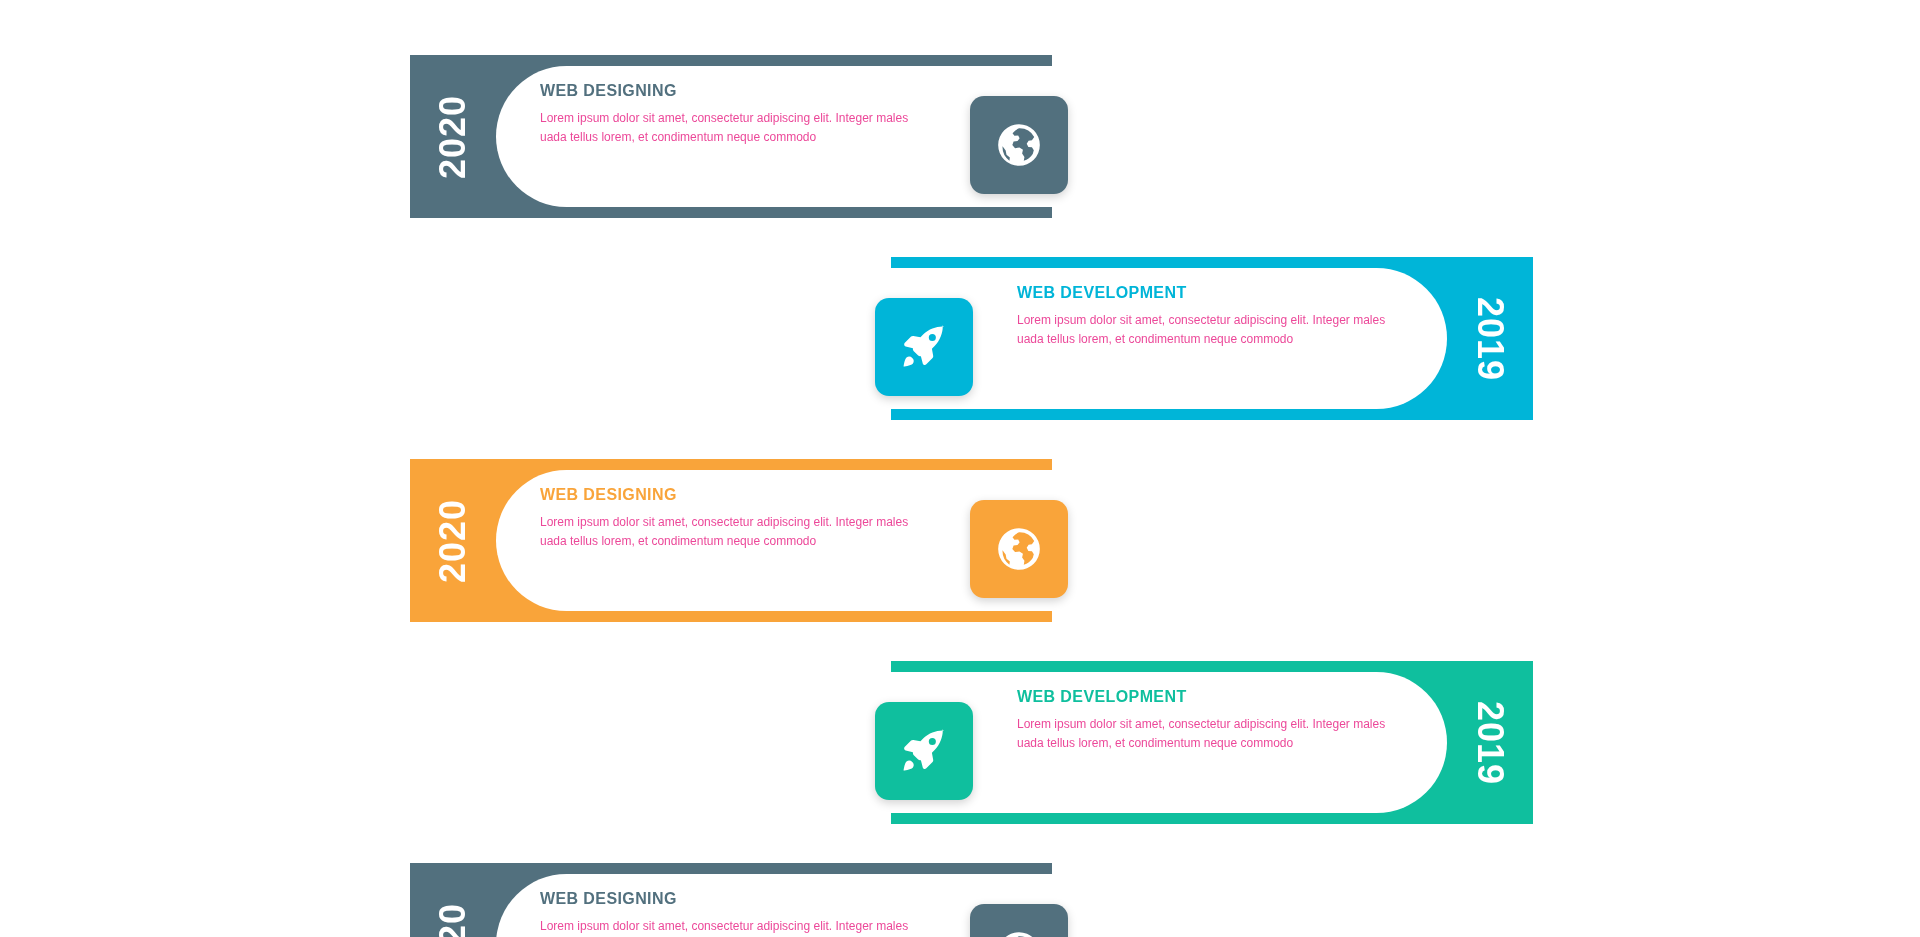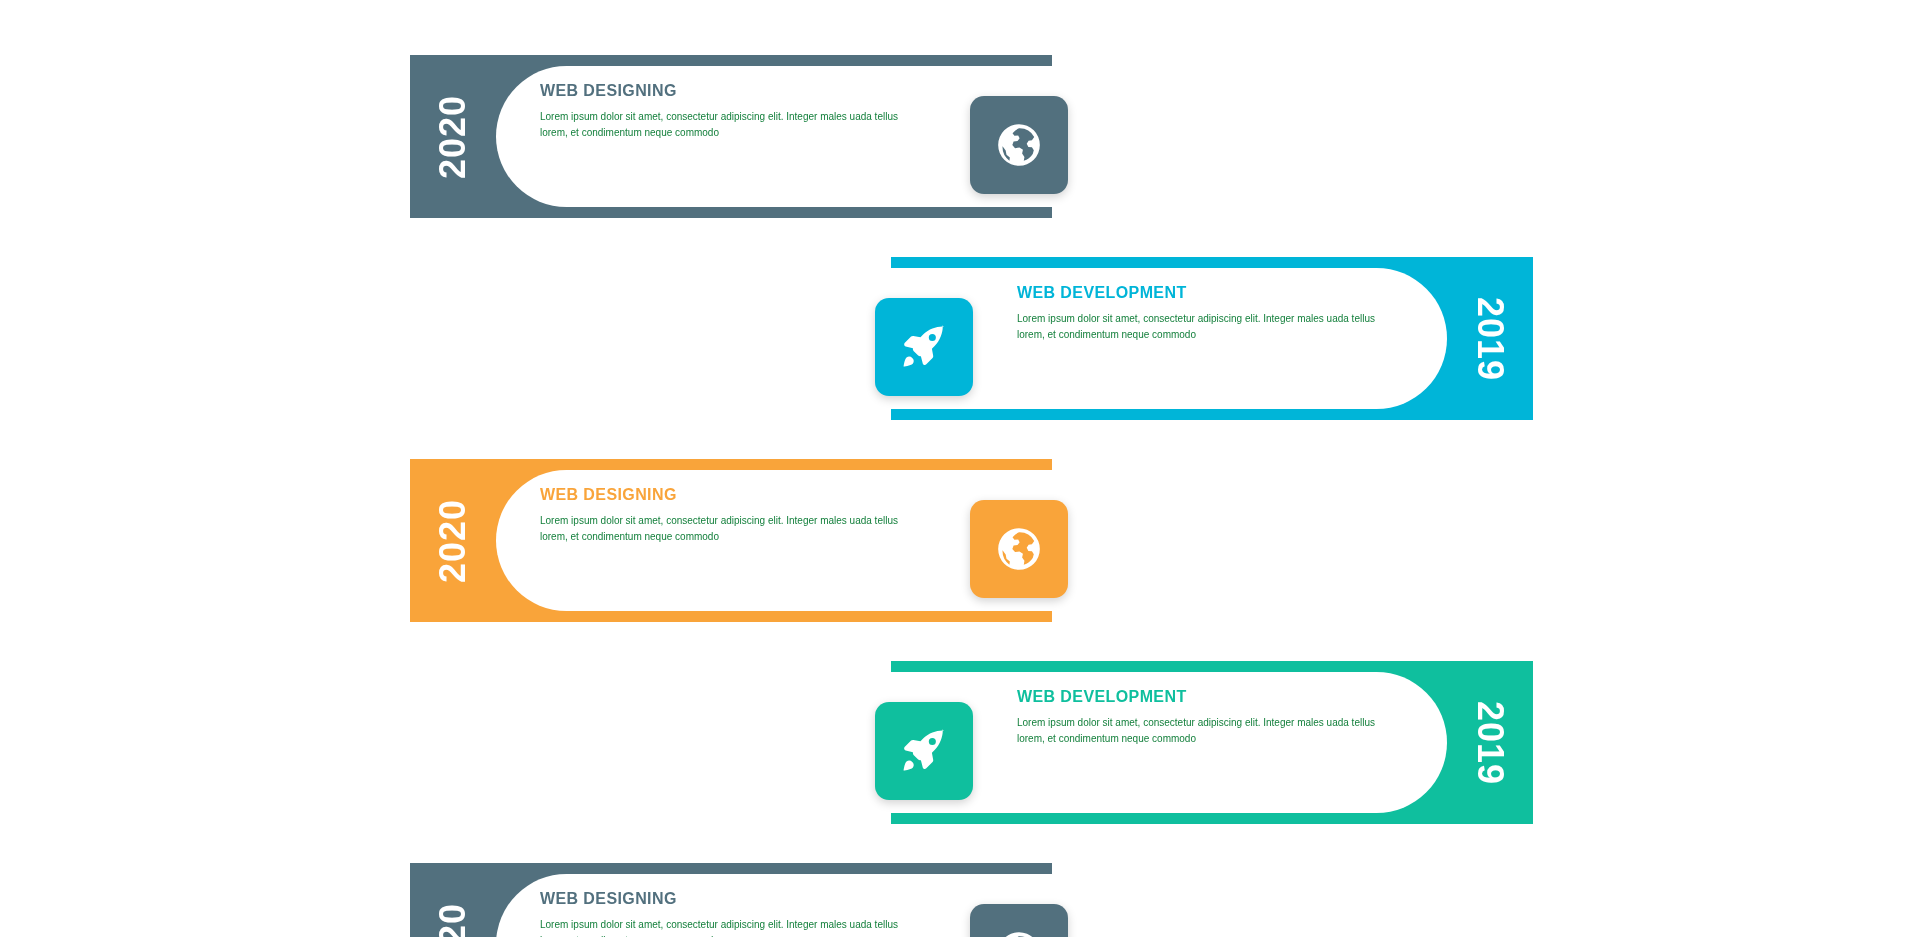--- a/index.html
+++ b/index.html
@@ -89,23 +89,23 @@
   .right .tl-text { left:126px; }
 
   .tl-title {
     font-size:16px;
     font-weight:bold;
     letter-spacing:0.4px;
     margin-bottom:9px;
     white-space:nowrap;
   }
   .tl-desc {
-    font-size:10px;
+    font-size:12px;
     line-height:1.62;
-    color:#15803d;
+    color:#ec4899;
   }
 </style>
 </head>
 <body>
 
 <div id="timeline">
     <div class="tl-item left" style="top: 55px;">
       <div class="tl-bar" style="background: rgb(82, 112, 126);"></div>
       <div class="tl-card"></div>
       <div class="tl-year">

